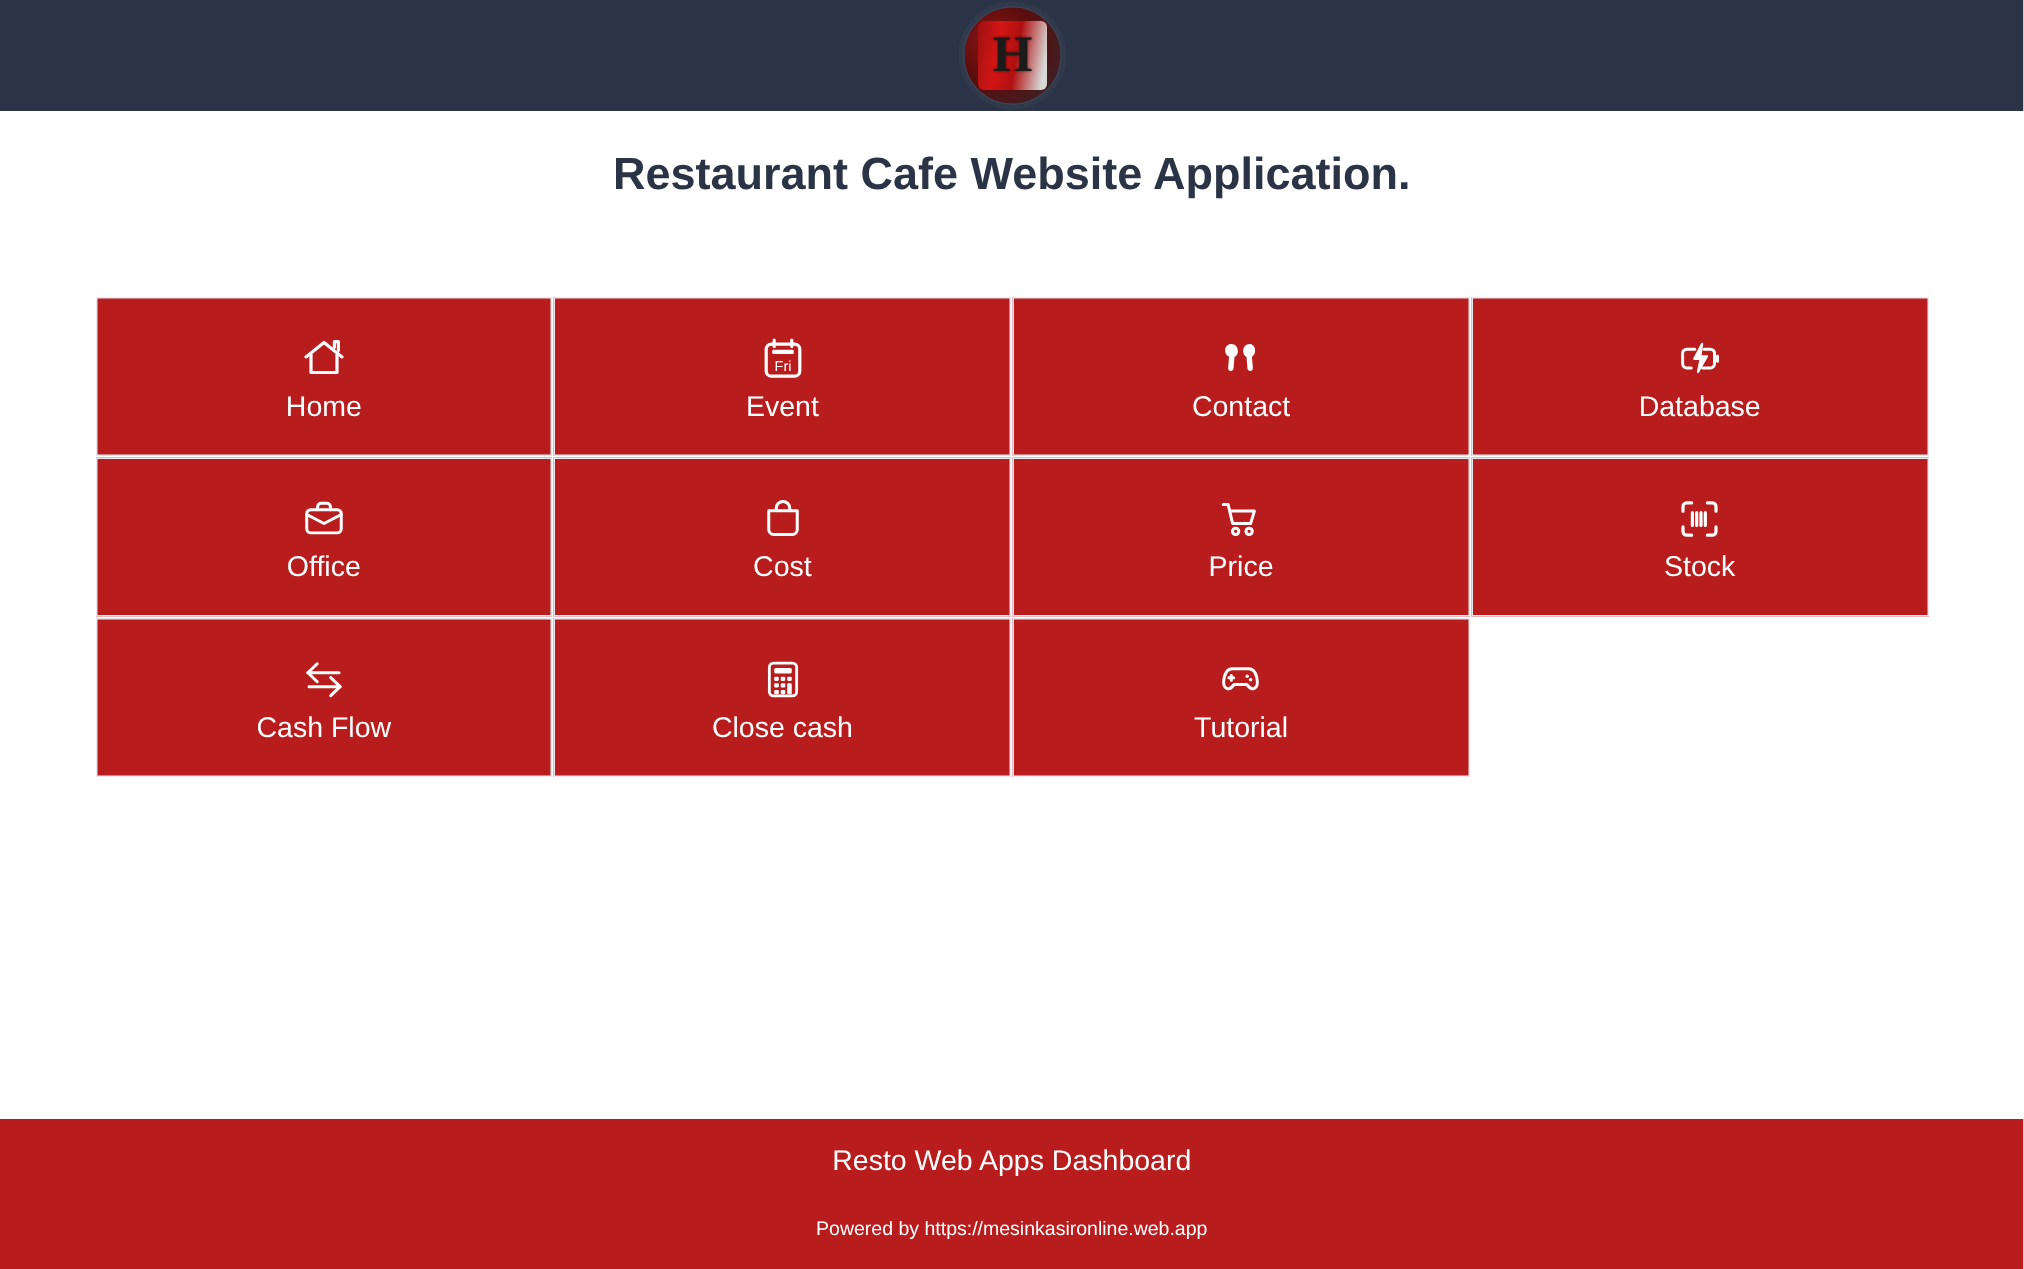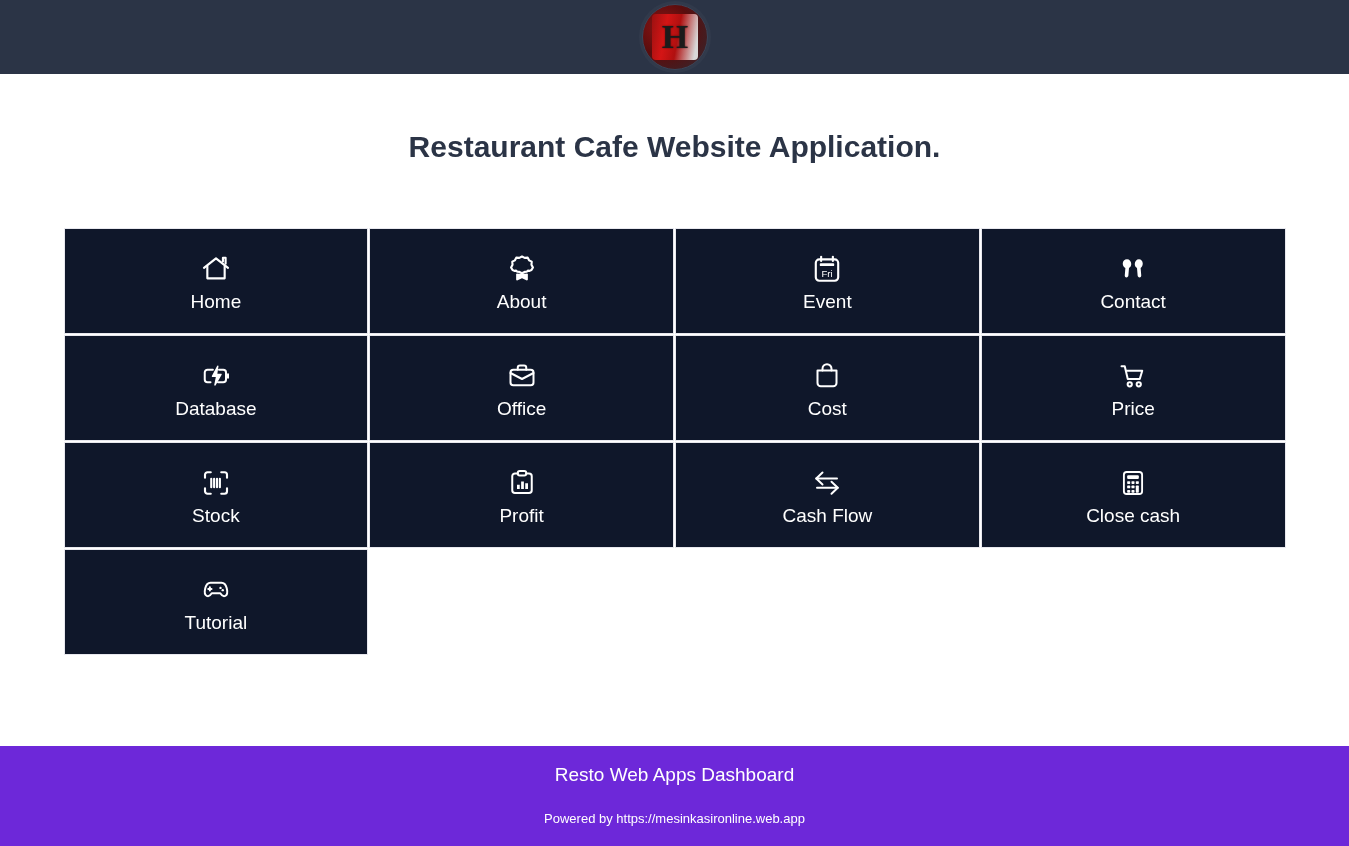--- a/index.html
+++ b/index.html
@@ -80,35 +80,34 @@
     line-height: 1;
     padding: 8px 4px;
     text-shadow: 0 0 1px #ed0000;
   }
 
   .headline {
     text-align: center;
     color: #2b3446;
     font-size: 30px;
     font-weight: 700;
-    margin-top: 30px;
   }
 
   
   .grid {
     width: 1222px;
     margin: 64px auto 0 auto;
     display: grid;
     grid-template-columns: repeat(4, 1fr);
     grid-auto-rows: 106px;
     gap: 1px 1px;
     background: #ffffff;
   }
   .tile {
-    background: #0f172a;
+    background: #b91c1c;
     border: 1px solid #e8e8ee;
     color: #ffffff;
     display: flex;
     flex-direction: column;
     align-items: center;
     justify-content: center;
     gap: 6px;
     cursor: pointer;
     user-select: none;
     text-align: center;
@@ -120,21 +119,21 @@
     justify-content: center;
   }
   .tile-icon svg { display: block; }
   .tile-label {
     font-size: 19px;
     line-height: 1;
   }
 
   
   .footer {
-    background: #6d28d9;
+    background: #b91c1c;
     color: #ffffff;
     text-align: center;
     padding: 16px 0 18px 0;
   }
   .footer-title {
     font-size: 19px;
     line-height: 1.4;
   }
   .footer-sub {
     font-size: 13px;
@@ -166,29 +165,20 @@
         <span class="tile-icon">
           <svg width="34" height="32" viewBox="0 0 24 24" fill="none" stroke="#fff" stroke-width="1.6" stroke-linecap="round" stroke-linejoin="round">
             <path d="M3 11.2 12 4l9 7.2"></path>
               <path d="M5.5 10v9h13v-9"></path>
               <path d="M17.2 6.4V3.6h2v4.4"></path>
           </svg>
         </span>
         <span class="tile-label">Home</span>
       </div>
 
-      <div class="tile">
-        <span class="tile-icon">
-          <svg width="32" height="32" viewBox="0 0 24 24" fill="none" stroke="#fff" stroke-width="1.6" stroke-linejoin="round">
-            <path d="M12 2.6l2 1.1 2.3-.2 1 2 2 1-.2 2.3 1.1 2-1.1 2-1.4.6-1.2-.2-1 .9-1.6.1-1.9 1-1.9-1-1.6-.1-1-.9-1.2.2-1.4-.6-1.1-2 1.1-2-.2-2.3 2-1 1-2L10 3.7z"></path>
-            <path d="M8.4 15.6v4.2l3.6-1.7 3.6 1.7v-4.2" fill="#fff" stroke="#fff"></path>
-          </svg>
-        </span>
-        <span class="tile-label">About</span>
-      </div>
 
 
       <div class="tile">
         <span class="tile-icon">
           <svg width="32" height="32" viewBox="0 0 24 24" fill="none" stroke="#fff" stroke-width="1.6" stroke-linecap="round" stroke-linejoin="round">
             <rect x="3.6" y="4.8" width="16.8" height="16" rx="2.6"></rect>
             <path d="M7.6 2.8v3.2"></path>
               <path d="M16.4 2.8v3.2"></path>
             <rect x="6.6" y="7.6" width="10.8" height="2.2" rx="0.7" fill="#fff" stroke="none"></rect>
             <text x="12" y="18.3" fill="#fff" stroke="none" font-size="7.2" font-family="Liberation Sans, sans-serif" text-anchor="middle">Fri</text>
@@ -258,32 +248,20 @@
             <path d="M3.2 7.8V5.4a2 2 0 0 1 2-2h2.6"></path>
             <path d="M20.8 7.8V5.4a2 2 0 0 0-2-2h-2.6"></path>
             <path d="M3.2 16.2v2.4a2 2 0 0 0 2 2h2.6"></path>
             <path d="M20.8 16.2v2.4a2 2 0 0 1-2 2h-2.6"></path>
             <path d="M8.2 8.6v6.8M10.5 8.6v6.8M12.8 8.6v6.8M15.1 8.6v6.8"></path>
           </svg>
         </span>
         <span class="tile-label">Stock</span>
       </div>
 
-      <div class="tile">
-        <span class="tile-icon">
-          <svg width="30" height="30" viewBox="0 0 24 24" fill="none" stroke="#fff" stroke-width="1.6" stroke-linecap="round" stroke-linejoin="round">
-            <path d="M8.6 4.4H6.4a2.2 2.2 0 0 0-2.2 2.2v11.2a2.2 2.2 0 0 0 2.2 2.2h11.2a2.2 2.2 0 0 0 2.2-2.2V6.6a2.2 2.2 0 0 0-2.2-2.2h-2.2"></path>
-            <rect x="8.6" y="2.4" width="6.8" height="3.6" rx="1.6"></rect>
-            <rect x="8" y="13.4" width="2.2" height="3.4" fill="#fff" stroke="none"></rect>
-            <rect x="11.3" y="10.8" width="2.2" height="6" fill="#fff" stroke="none"></rect>
-            <rect x="14.6" y="12.2" width="2.2" height="4.6" fill="#fff" stroke="none"></rect>
-          </svg>
-        </span>
-        <span class="tile-label">Profit</span>
-      </div>
 
       <div class="tile">
         <span class="tile-icon">
           <svg width="34" height="30" viewBox="0 0 24 24" fill="none" stroke="#fff" stroke-width="1.6" stroke-linecap="round" stroke-linejoin="round">
             <path d="M20 8.4H3.4"></path>
               <path d="M8.4 3.6 3.4 8.4l5 4.8"></path>
             <path d="M4 15.8h16.6"></path>
               <path d="M15.6 11l5 4.8-5 4.8"></path>
           </svg>
         </span>

